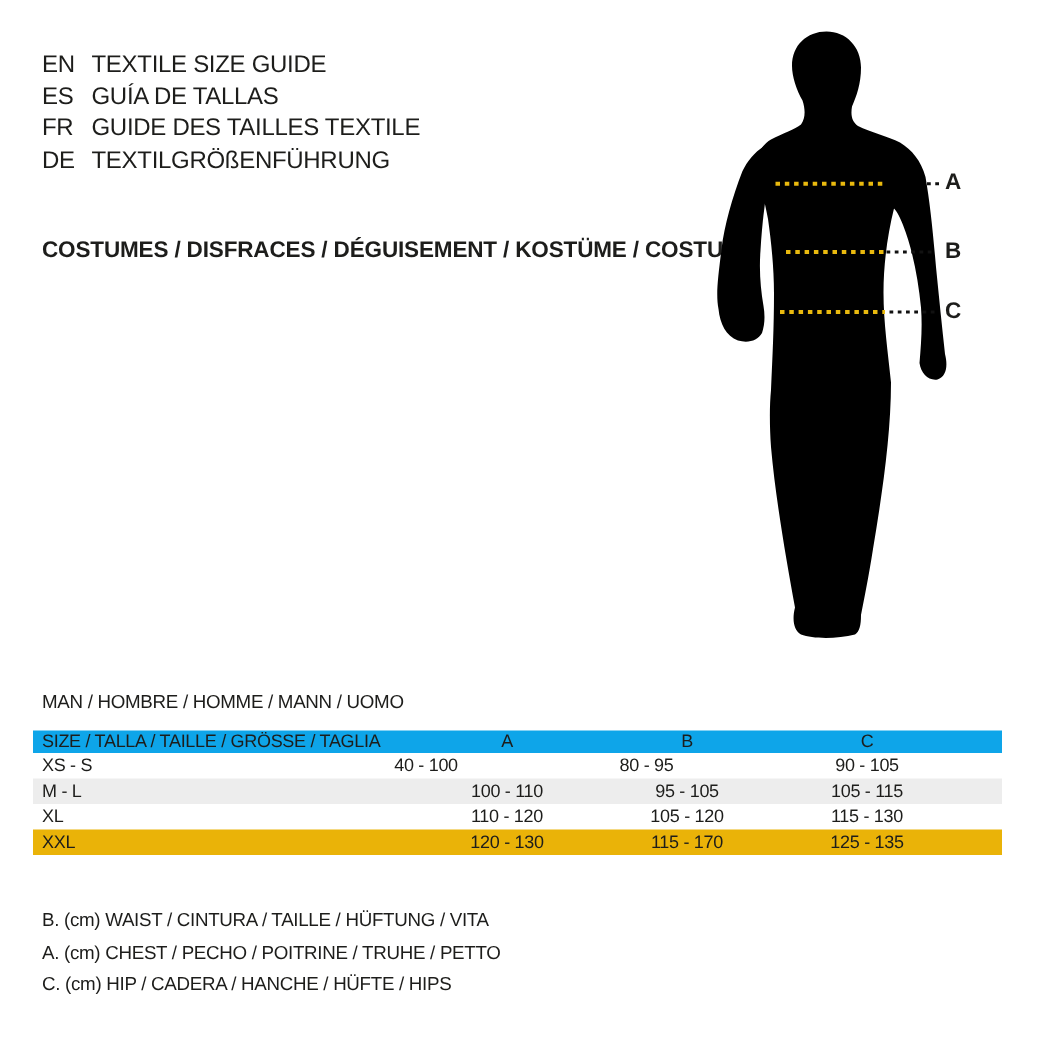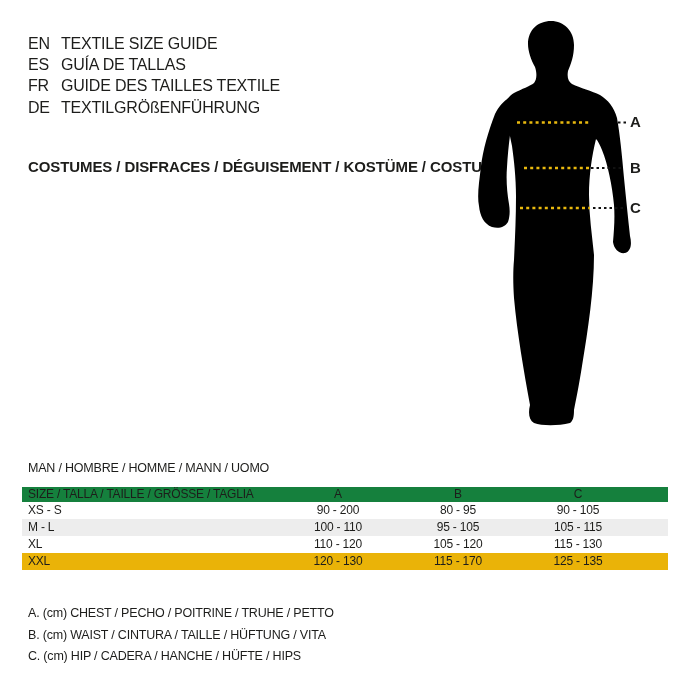--- a/index.html
+++ b/index.html
@@ -153,29 +153,29 @@
     <line x1="593" y1="208" x2="625" y2="208" stroke="#111111" stroke-width="2" stroke-dasharray="2.5 3"></line>
   </svg>
 
   <span class="measure-label" style="left:630px; top:122px;">A</span>
   <span class="measure-label" style="left:630px; top:168px;">B</span>
   <span class="measure-label" style="left:630px; top:208px;">C</span>
 
   <div class="man-line">MAN / HOMBRE / HOMME / MANN / UOMO</div>
 
   <div class="size-table">
-    <div class="t-row header" style="background:#15803d;">
+    <div class="t-row header" style="background:#0ea5e9;">
       <div class="t-cell-size">SIZE / TALLA / TAILLE / GRÖSSE / TAGLIA</div>
       <div class="t-cell-val">A</div>
       <div class="t-cell-val">B</div>
       <div class="t-cell-val">C</div>
     </div>
-    <div class="t-row" style="background:#ffffff;">
+    <div class="t-row" style="background:#ffffff;gap:27px;">
       <div class="t-cell-size">XS - S</div>
-      <div class="t-cell-val">90 - 200</div>
+      <div class="t-cell-val">40 - 100</div>
       <div class="t-cell-val">80 - 95</div>
       <div class="t-cell-val">90 - 105</div>
     </div>
     <div class="t-row" style="background:#ededed;">
       <div class="t-cell-size">M - L</div>
       <div class="t-cell-val">100 - 110</div>
       <div class="t-cell-val">95 - 105</div>
       <div class="t-cell-val">105 - 115</div>
     </div>
     <div class="t-row" style="background:#ffffff;align-items:center;">
@@ -186,18 +186,18 @@
     </div>
     <div class="t-row" style="background:#eab308;">
       <div class="t-cell-size">XXL</div>
       <div class="t-cell-val">120 - 130</div>
       <div class="t-cell-val">115 - 170</div>
       <div class="t-cell-val">125 - 135</div>
     </div>
   </div>
 
   <div class="notes">
+    <div class="note-line">B. (cm) WAIST / CINTURA / TAILLE / HÜFTUNG / VITA</div>
     <div class="note-line">A. (cm) CHEST / PECHO / POITRINE / TRUHE / PETTO</div>
-    <div class="note-line">B. (cm) WAIST / CINTURA / TAILLE / HÜFTUNG / VITA</div>
     <div class="note-line">C. (cm) HIP / CADERA / HANCHE / HÜFTE / HIPS</div>
   </div>
 
 </div>
 
 </body></html>

